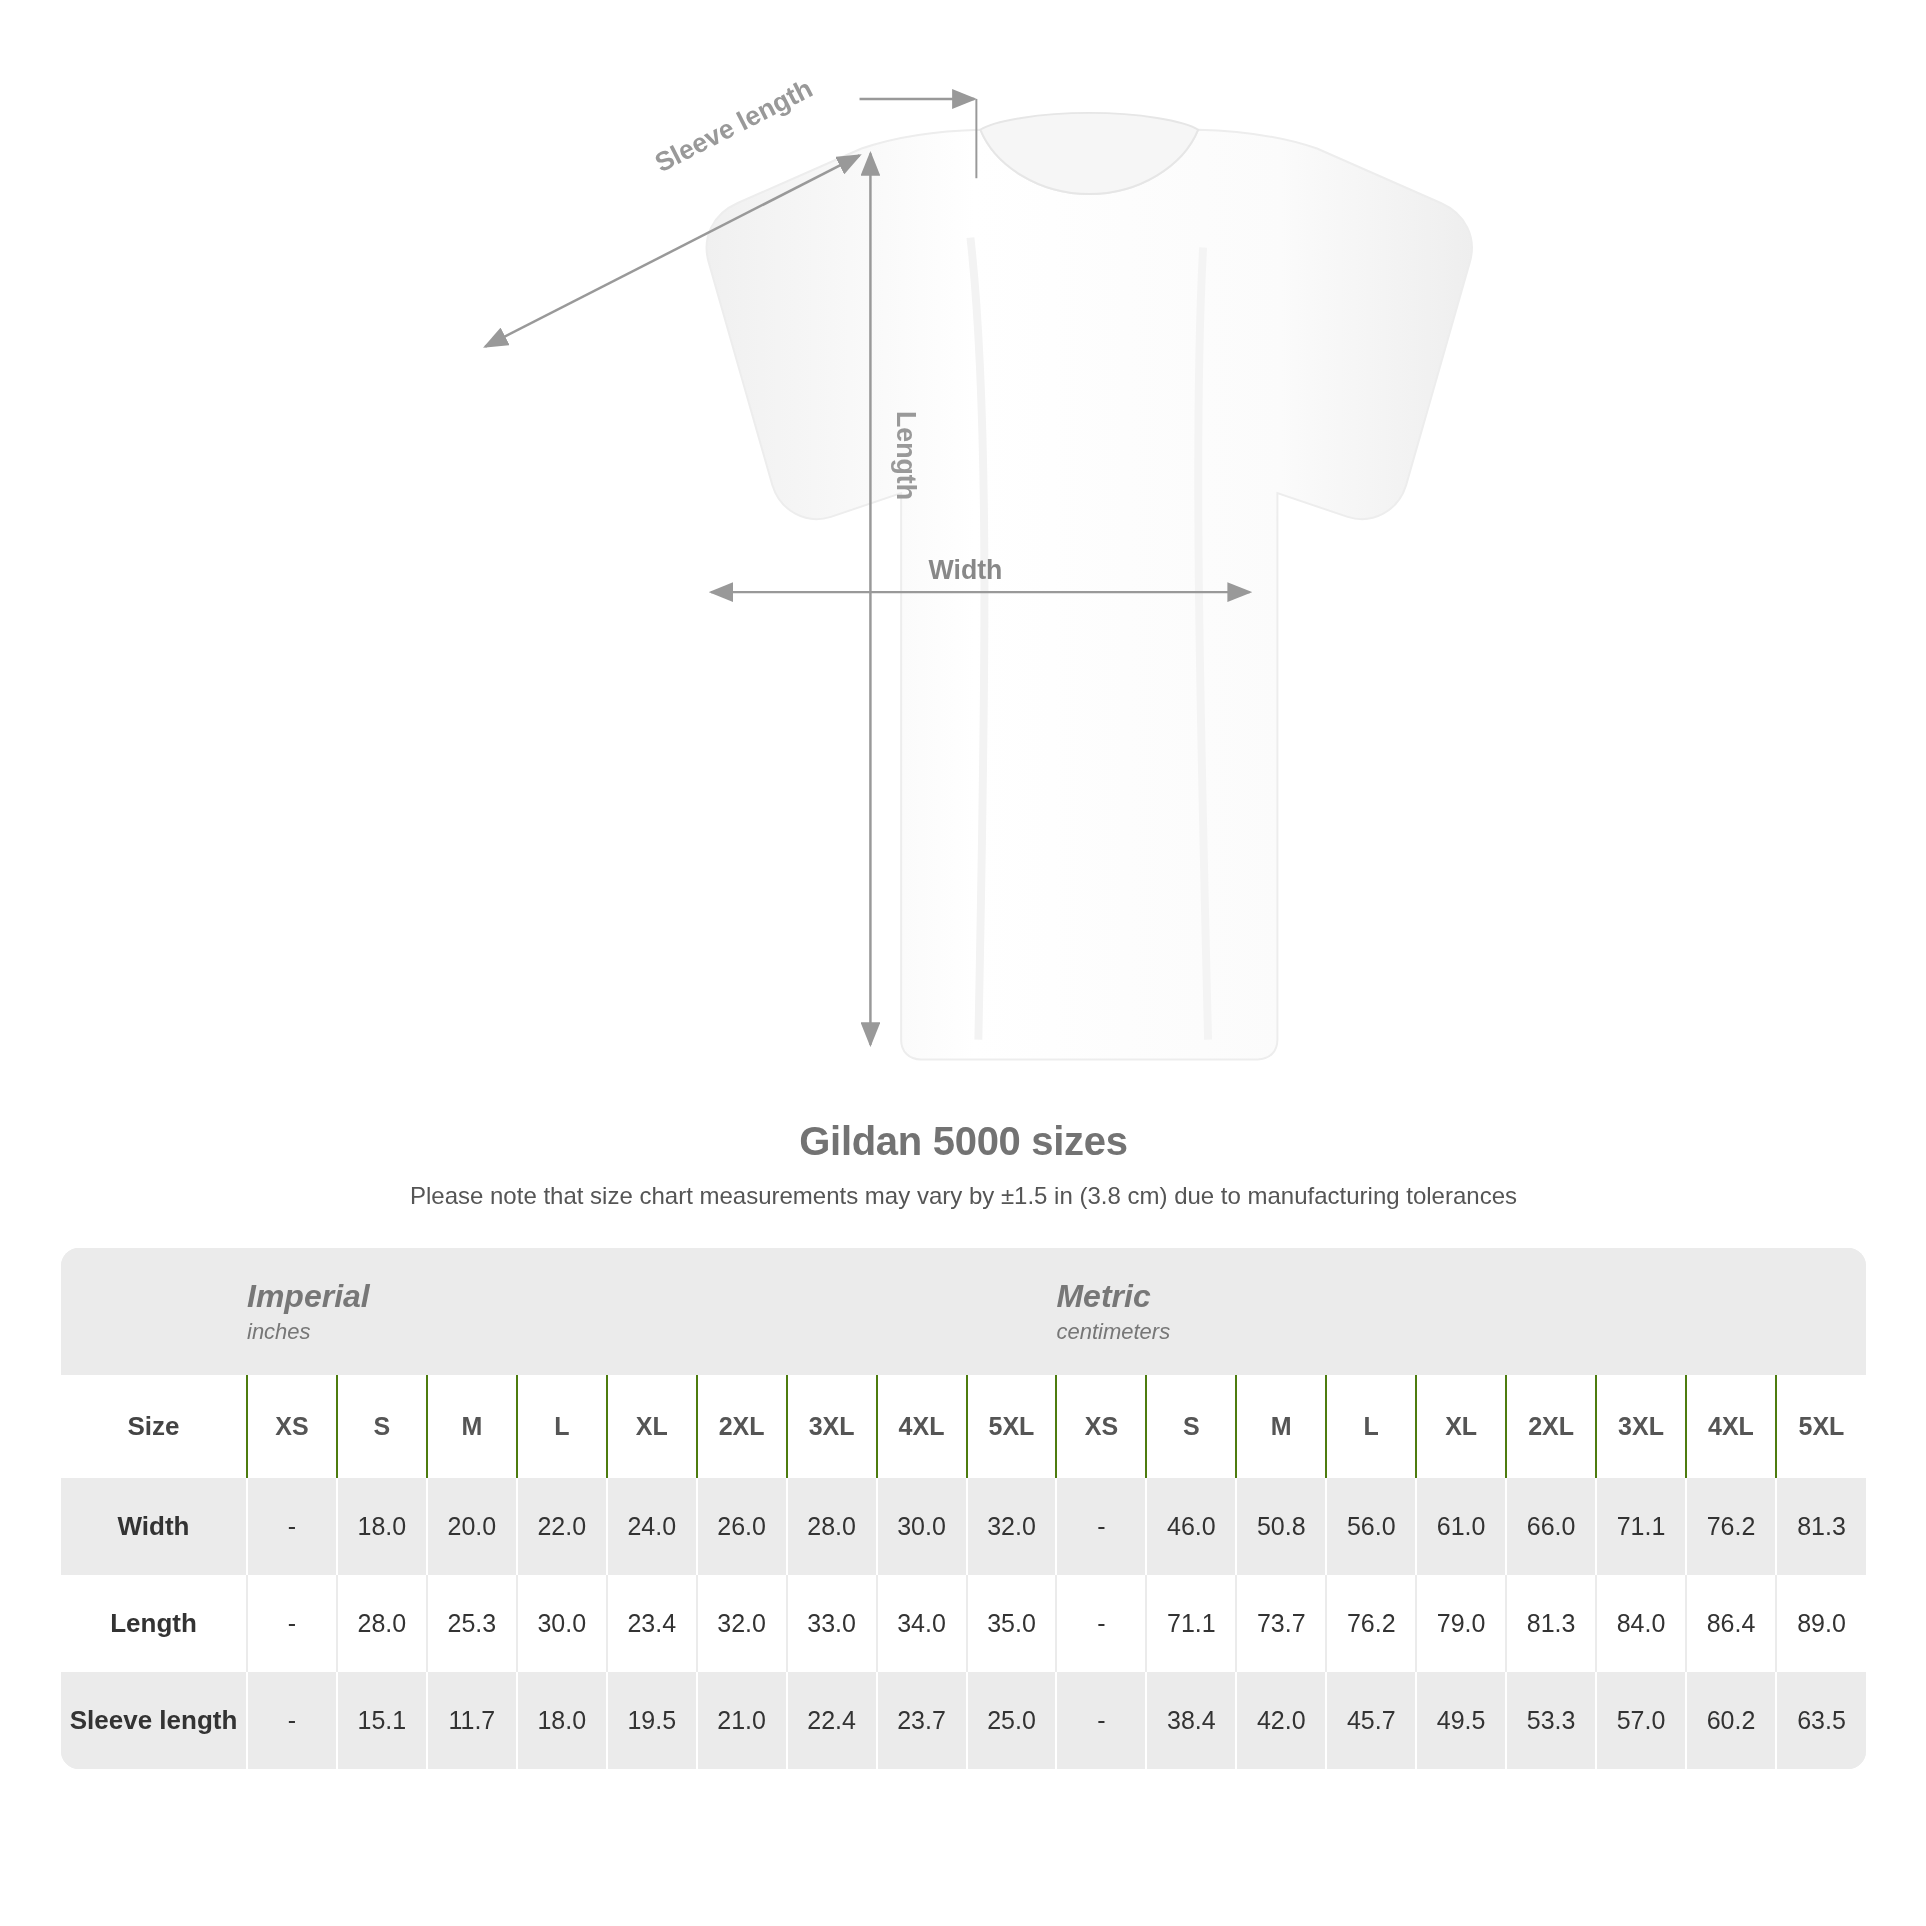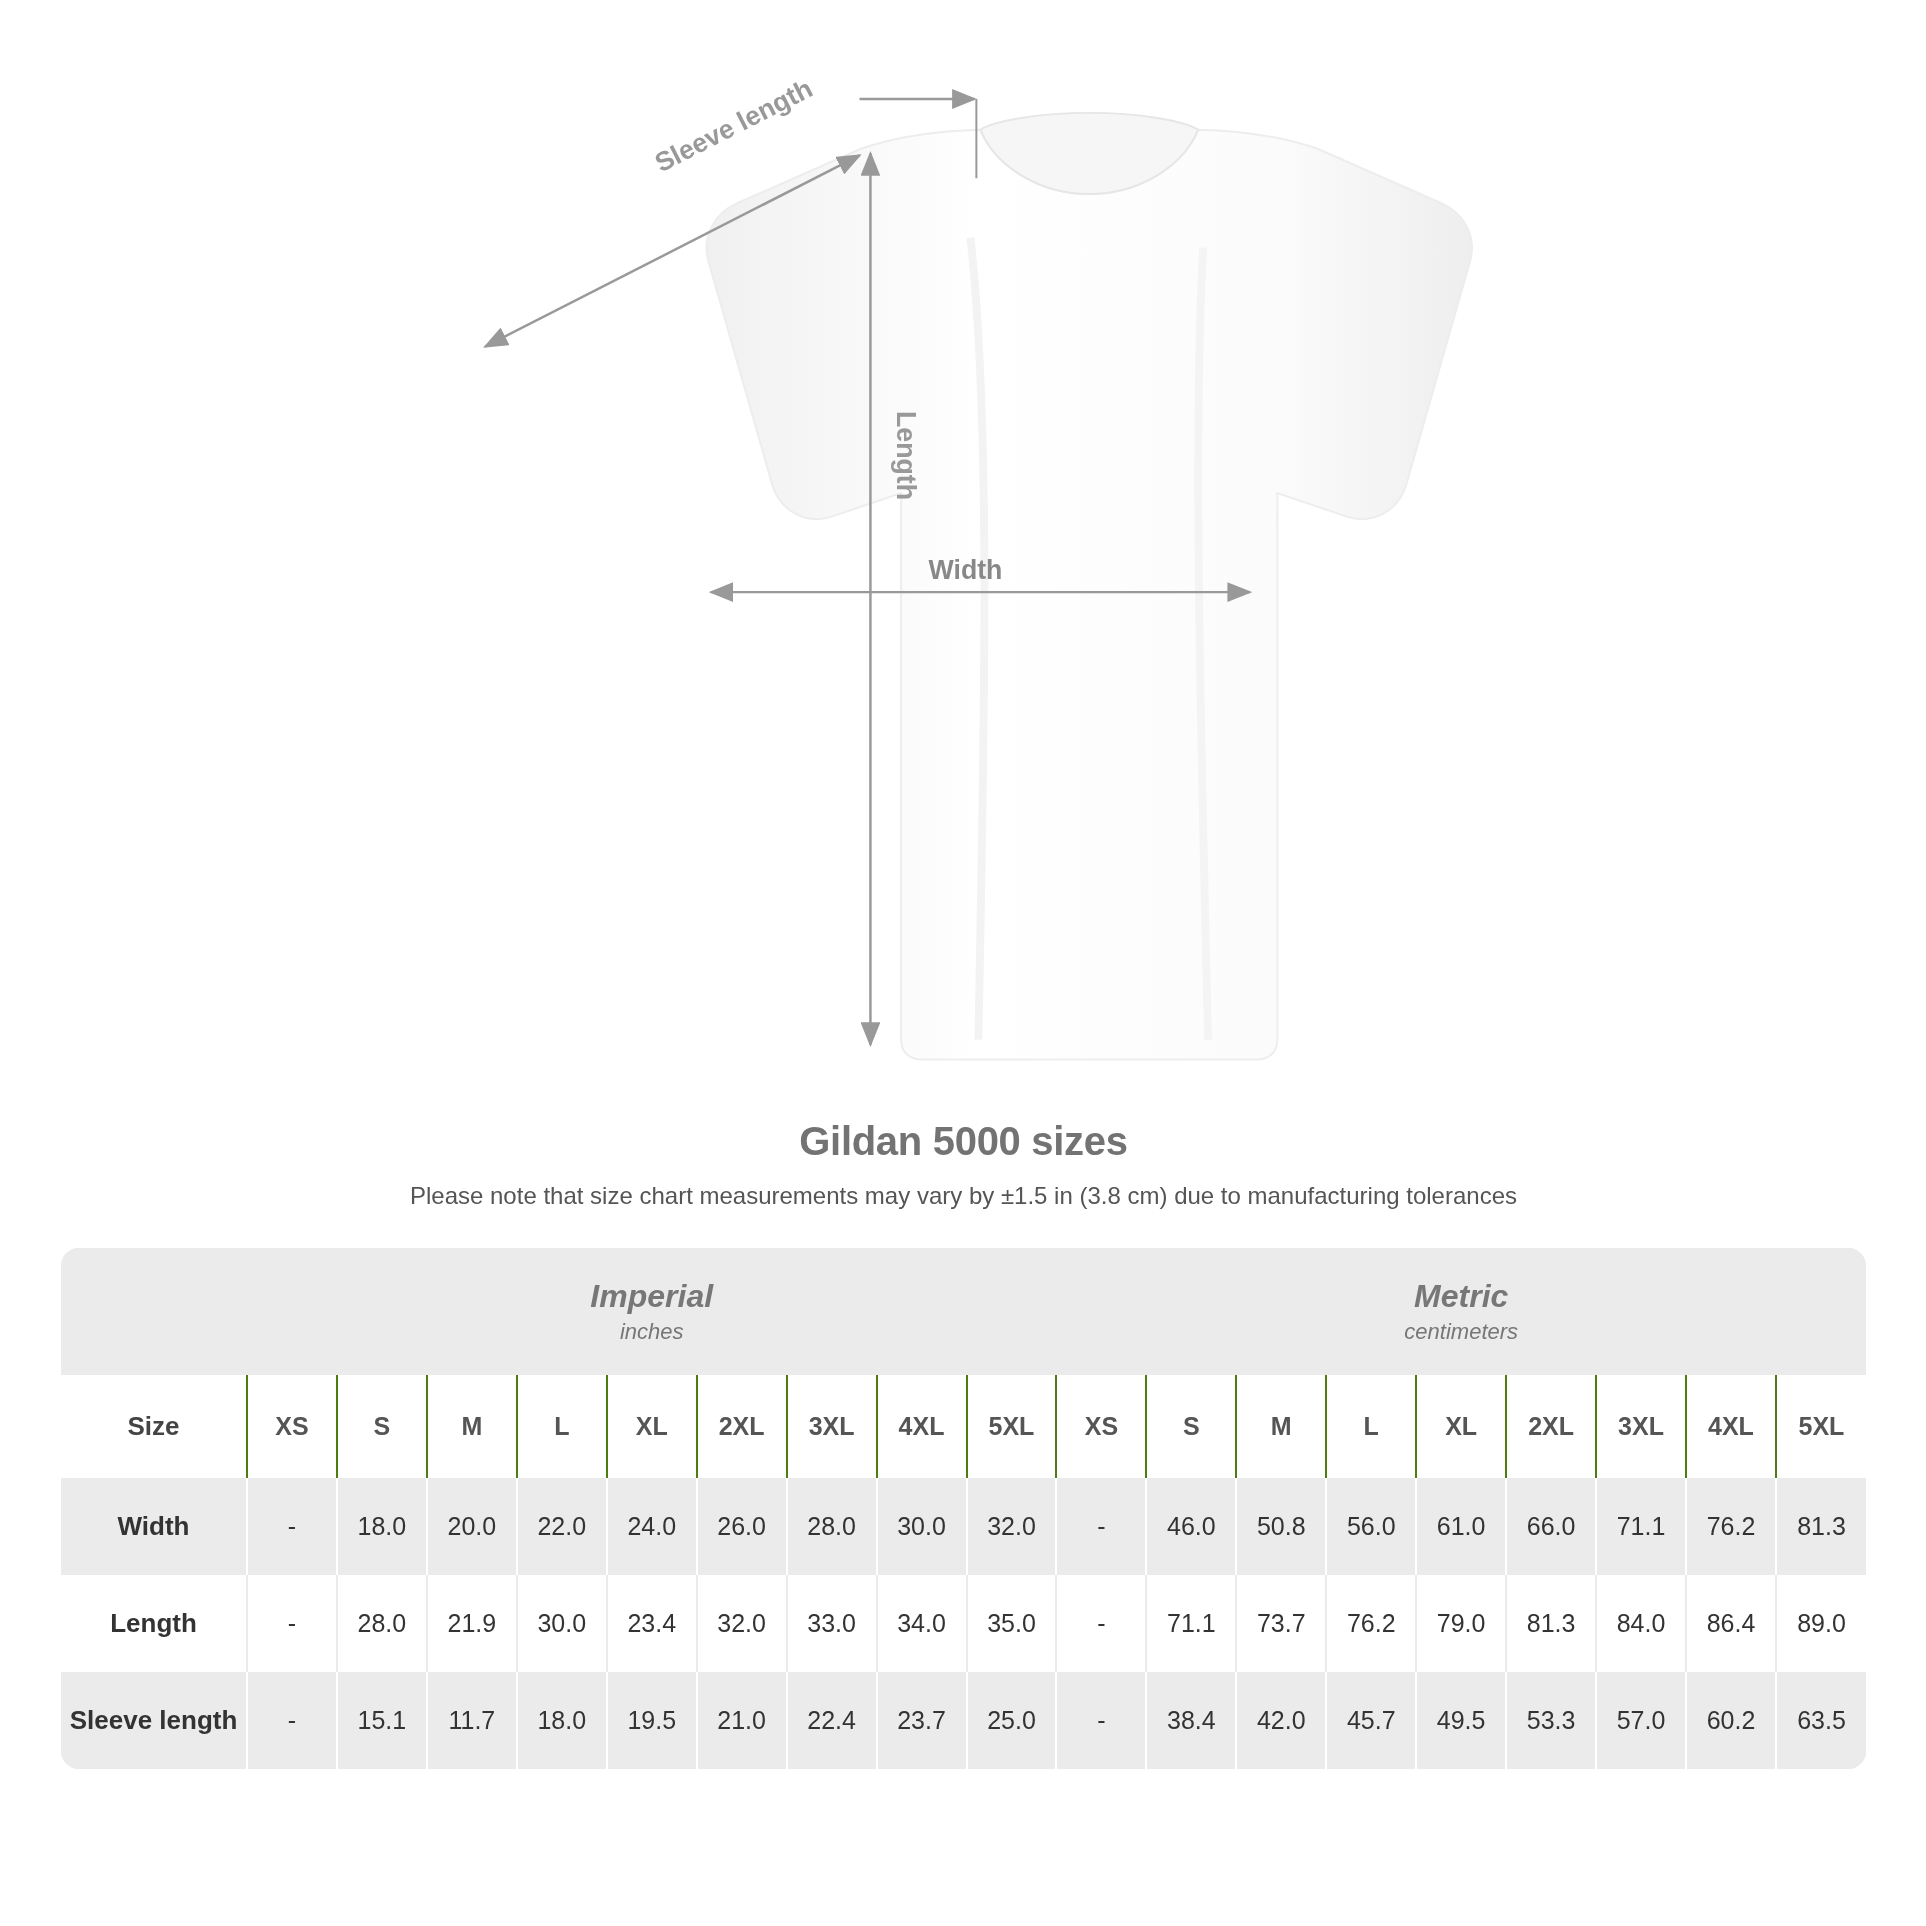--- a/index.html
+++ b/index.html
@@ -62,21 +62,20 @@
     table-layout: fixed;
   }
   table.size-table td, table.size-table th {
     padding: 0;
     margin: 0;
   }
 
   
   .unit-cell {
     height: 127px;
-    text-align: center;
     background: #ebebeb;
     vertical-align: middle;
   }
   .unit-name {
     font-size: 32px;
     font-style: italic;
     font-weight: bold;
     color: #777;
   }
   .unit-sub {
@@ -259,21 +258,21 @@
           <td>66.0</td>
           <td>71.1</td>
           <td>76.2</td>
           <td>81.3</td>
         </tr>
 
         <tr class="data-row plain">
           <td class="rowlabel">Length</td>
           <td>-</td>
           <td>28.0</td>
-          <td>21.9</td>
+          <td>25.3</td>
           <td>30.0</td>
           <td>23.4</td>
           <td>32.0</td>
           <td>33.0</td>
           <td>34.0</td>
           <td>35.0</td>
           <td>-</td>
           <td>71.1</td>
           <td>73.7</td>
           <td>76.2</td>

